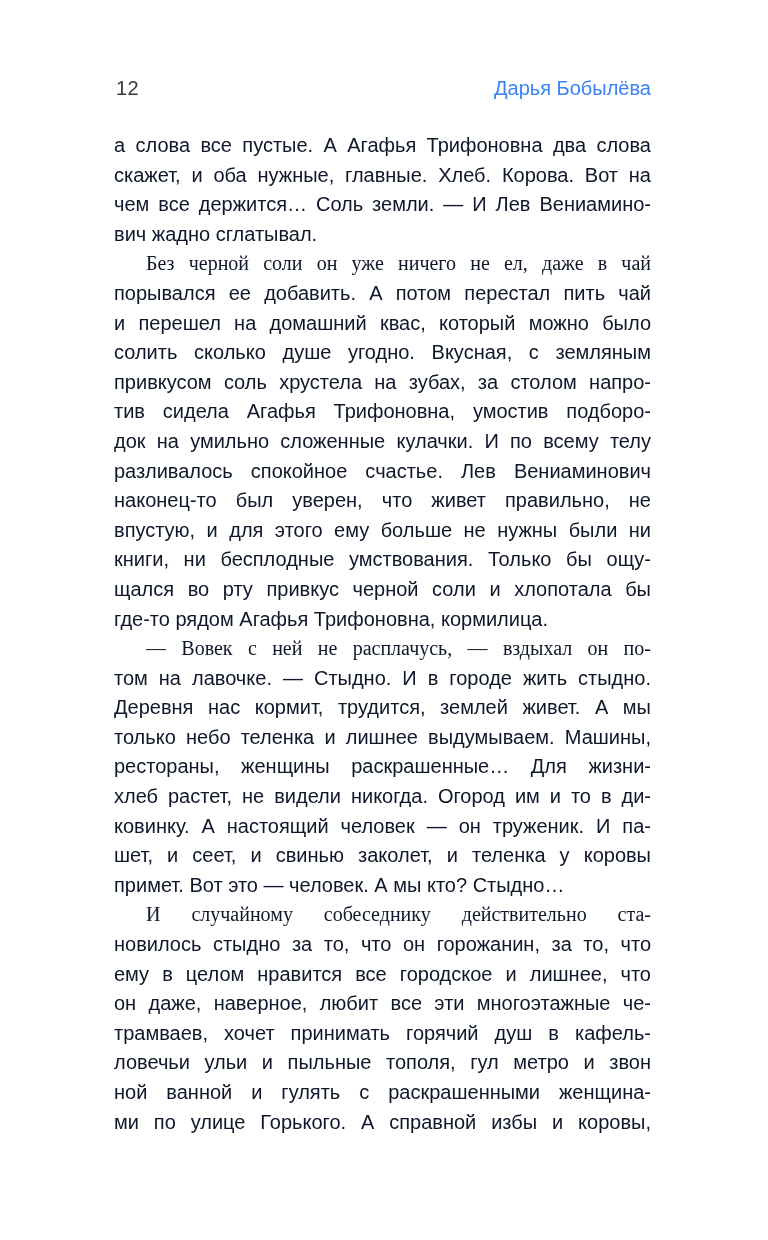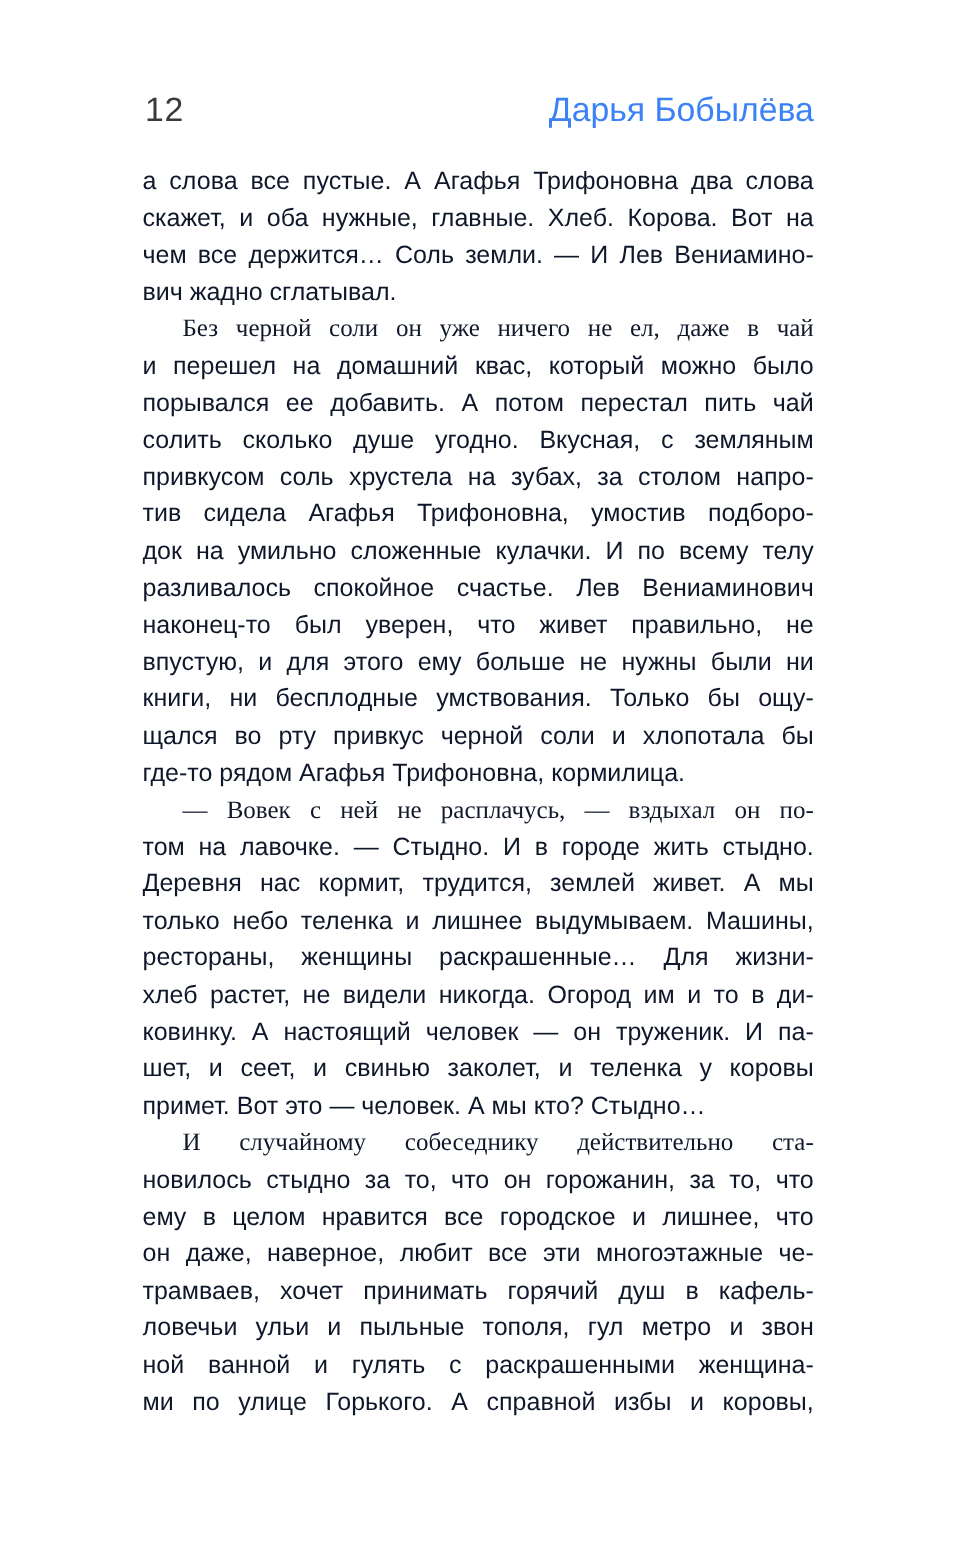--- a/index.html
+++ b/index.html
@@ -17,21 +17,21 @@
     overflow: hidden;
   }
   .page-header {
     position: absolute;
     top: 76px;
     left: 116px;
     right: 117px;
     display: flex;
     justify-content: space-between;
     align-items: baseline;
-    font-size: 27px;
+    font-size: 20px;
     line-height: 24px;
     color: #3a3a3a;
   }
   .page-number { letter-spacing: 0.5px; }
   .running-head { color: #3b82f6; }
   .page-body {
     position: absolute;
     top: 131px;
     left: 114px;
     width: 537px;
@@ -61,22 +61,22 @@
     <span class="page-number">12</span>
     <span class="running-head">Дарья Бобылёва</span>
   </header>
 
   <main class="page-body" id="page-body">
       <div class="text-line">а слова все пустые. А Агафья Трифоновна два слова</div>
       <div class="text-line">скажет, и оба нужные, главные. Хлеб. Корова. Вот на</div>
       <div class="text-line">чем все держится… Соль земли. — И Лев Вениамино-</div>
       <div class="text-line para-end">вич жадно сглатывал.</div>
       <div class="text-line para-indent">Без черной соли он уже ничего не ел, даже в чай</div>
+      <div class="text-line">порывался ее добавить. А потом перестал пить чай</div>
       <div class="text-line">и перешел на домашний квас, который можно было</div>
-      <div class="text-line">порывался ее добавить. А потом перестал пить чай</div>
       <div class="text-line">солить сколько душе угодно. Вкусная, с земляным</div>
       <div class="text-line">привкусом соль хрустела на зубах, за столом напро-</div>
       <div class="text-line">тив сидела Агафья Трифоновна, умостив подборо-</div>
       <div class="text-line">док на умильно сложенные кулачки. И по всему телу</div>
       <div class="text-line">разливалось спокойное счастье. Лев Вениаминович</div>
       <div class="text-line">наконец-то был уверен, что живет правильно, не</div>
       <div class="text-line">впустую, и для этого ему больше не нужны были ни</div>
       <div class="text-line">книги, ни бесплодные умствования. Только бы ощу-</div>
       <div class="text-line">щался во рту привкус черной соли и хлопотала бы</div>
       <div class="text-line para-end">где-то рядом Агафья Трифоновна, кормилица.</div>

